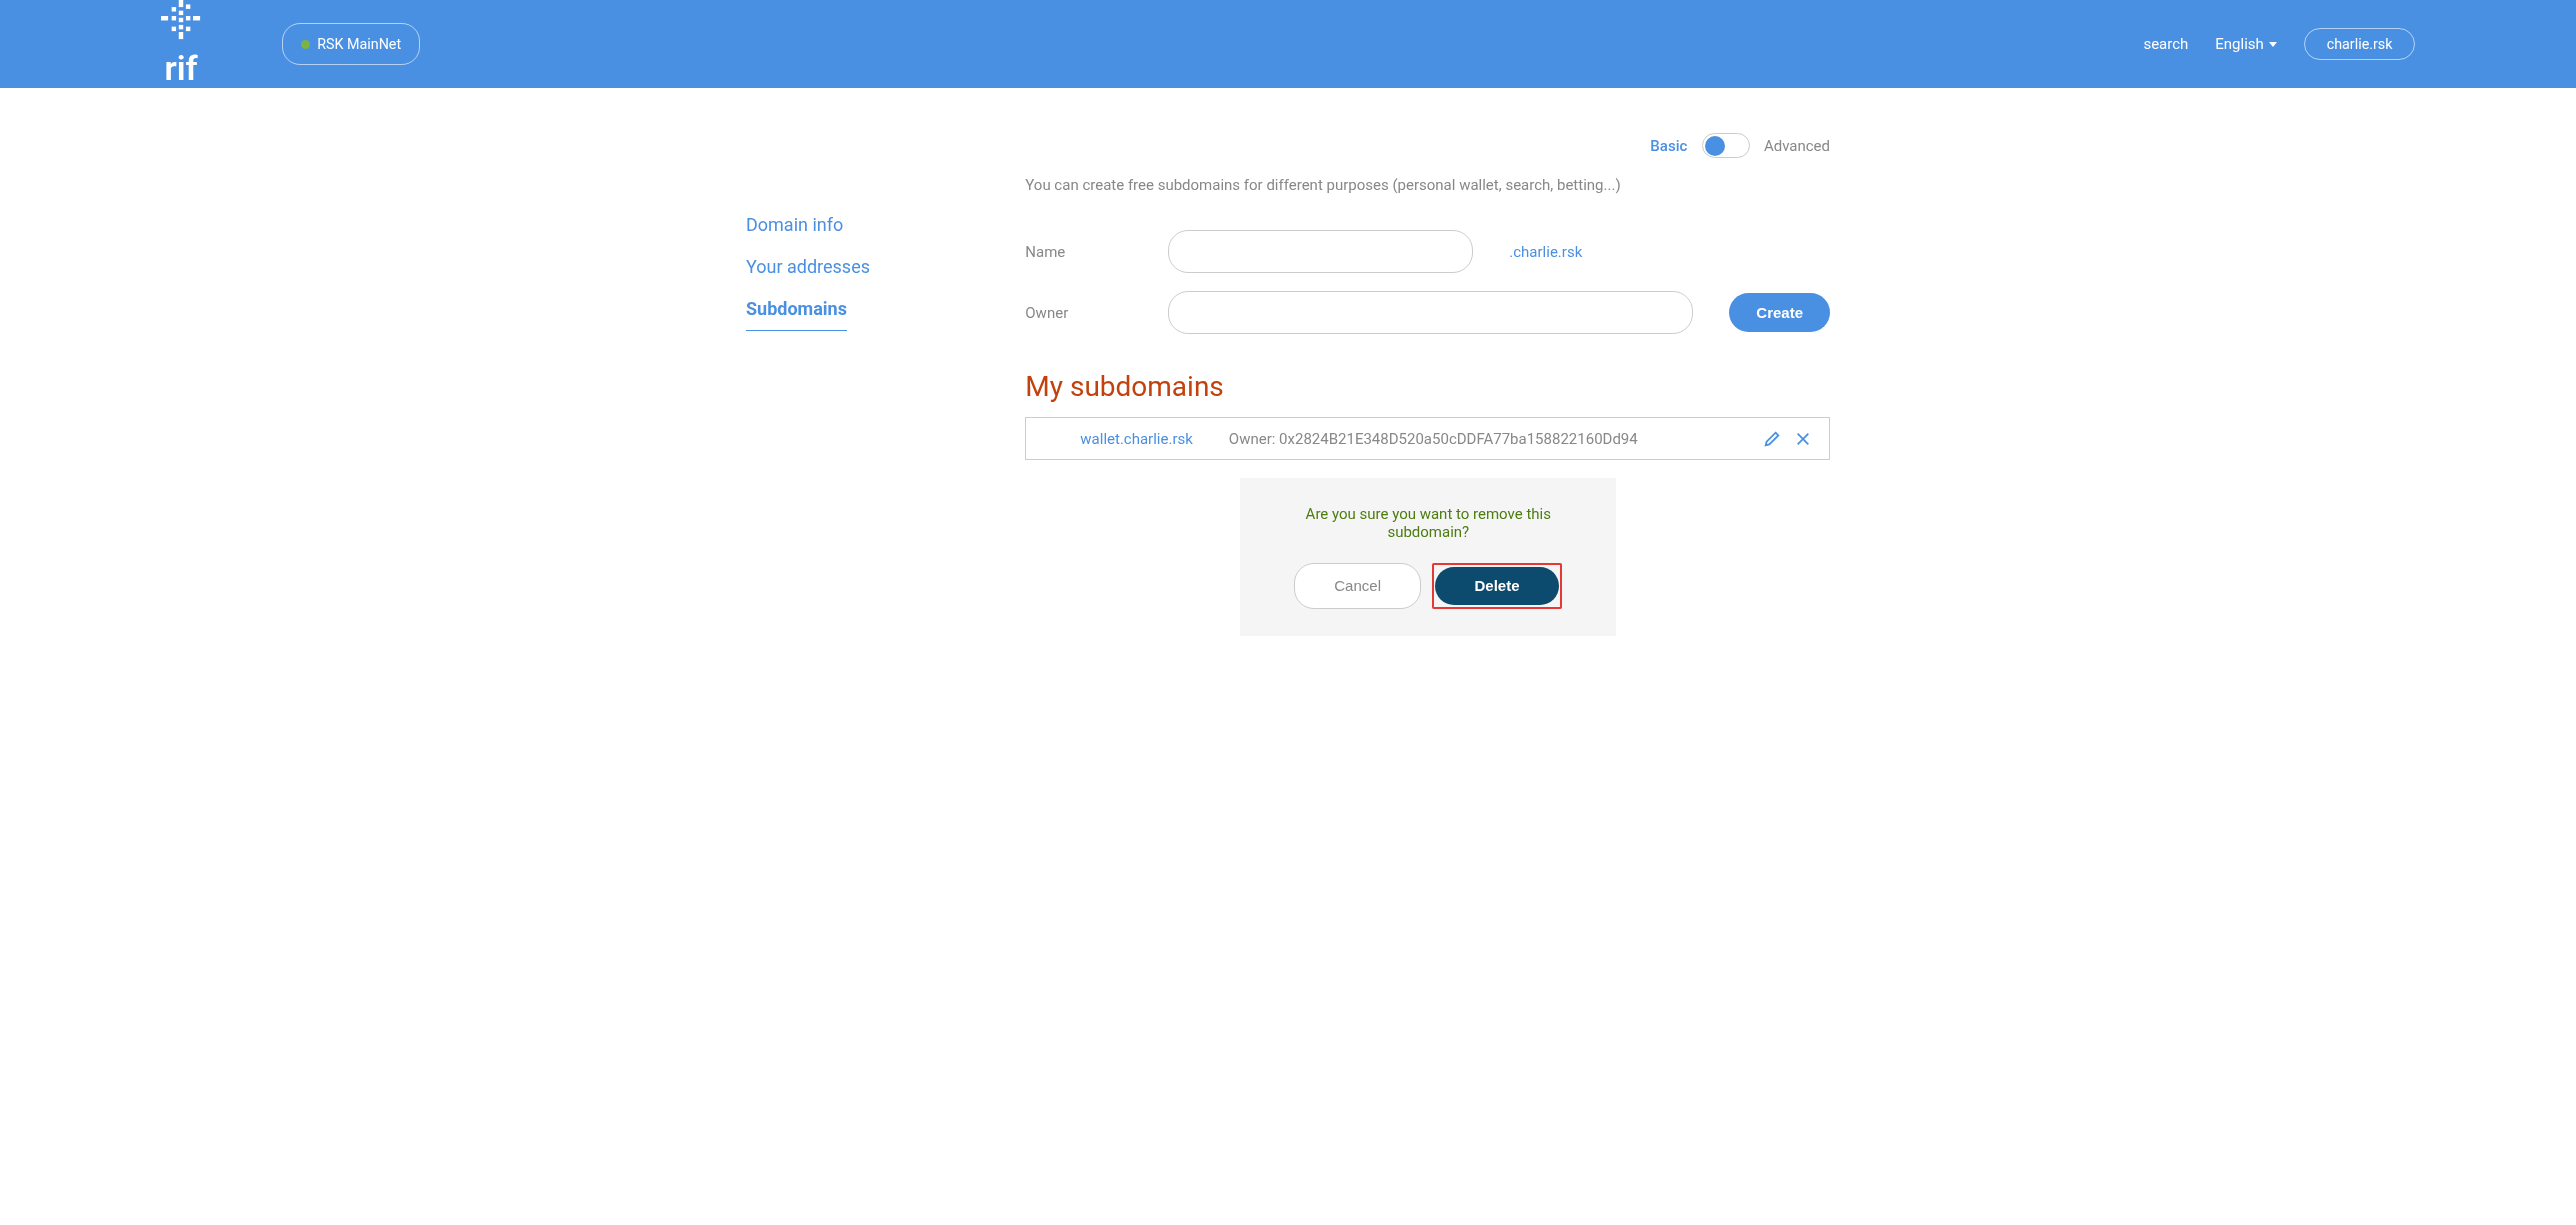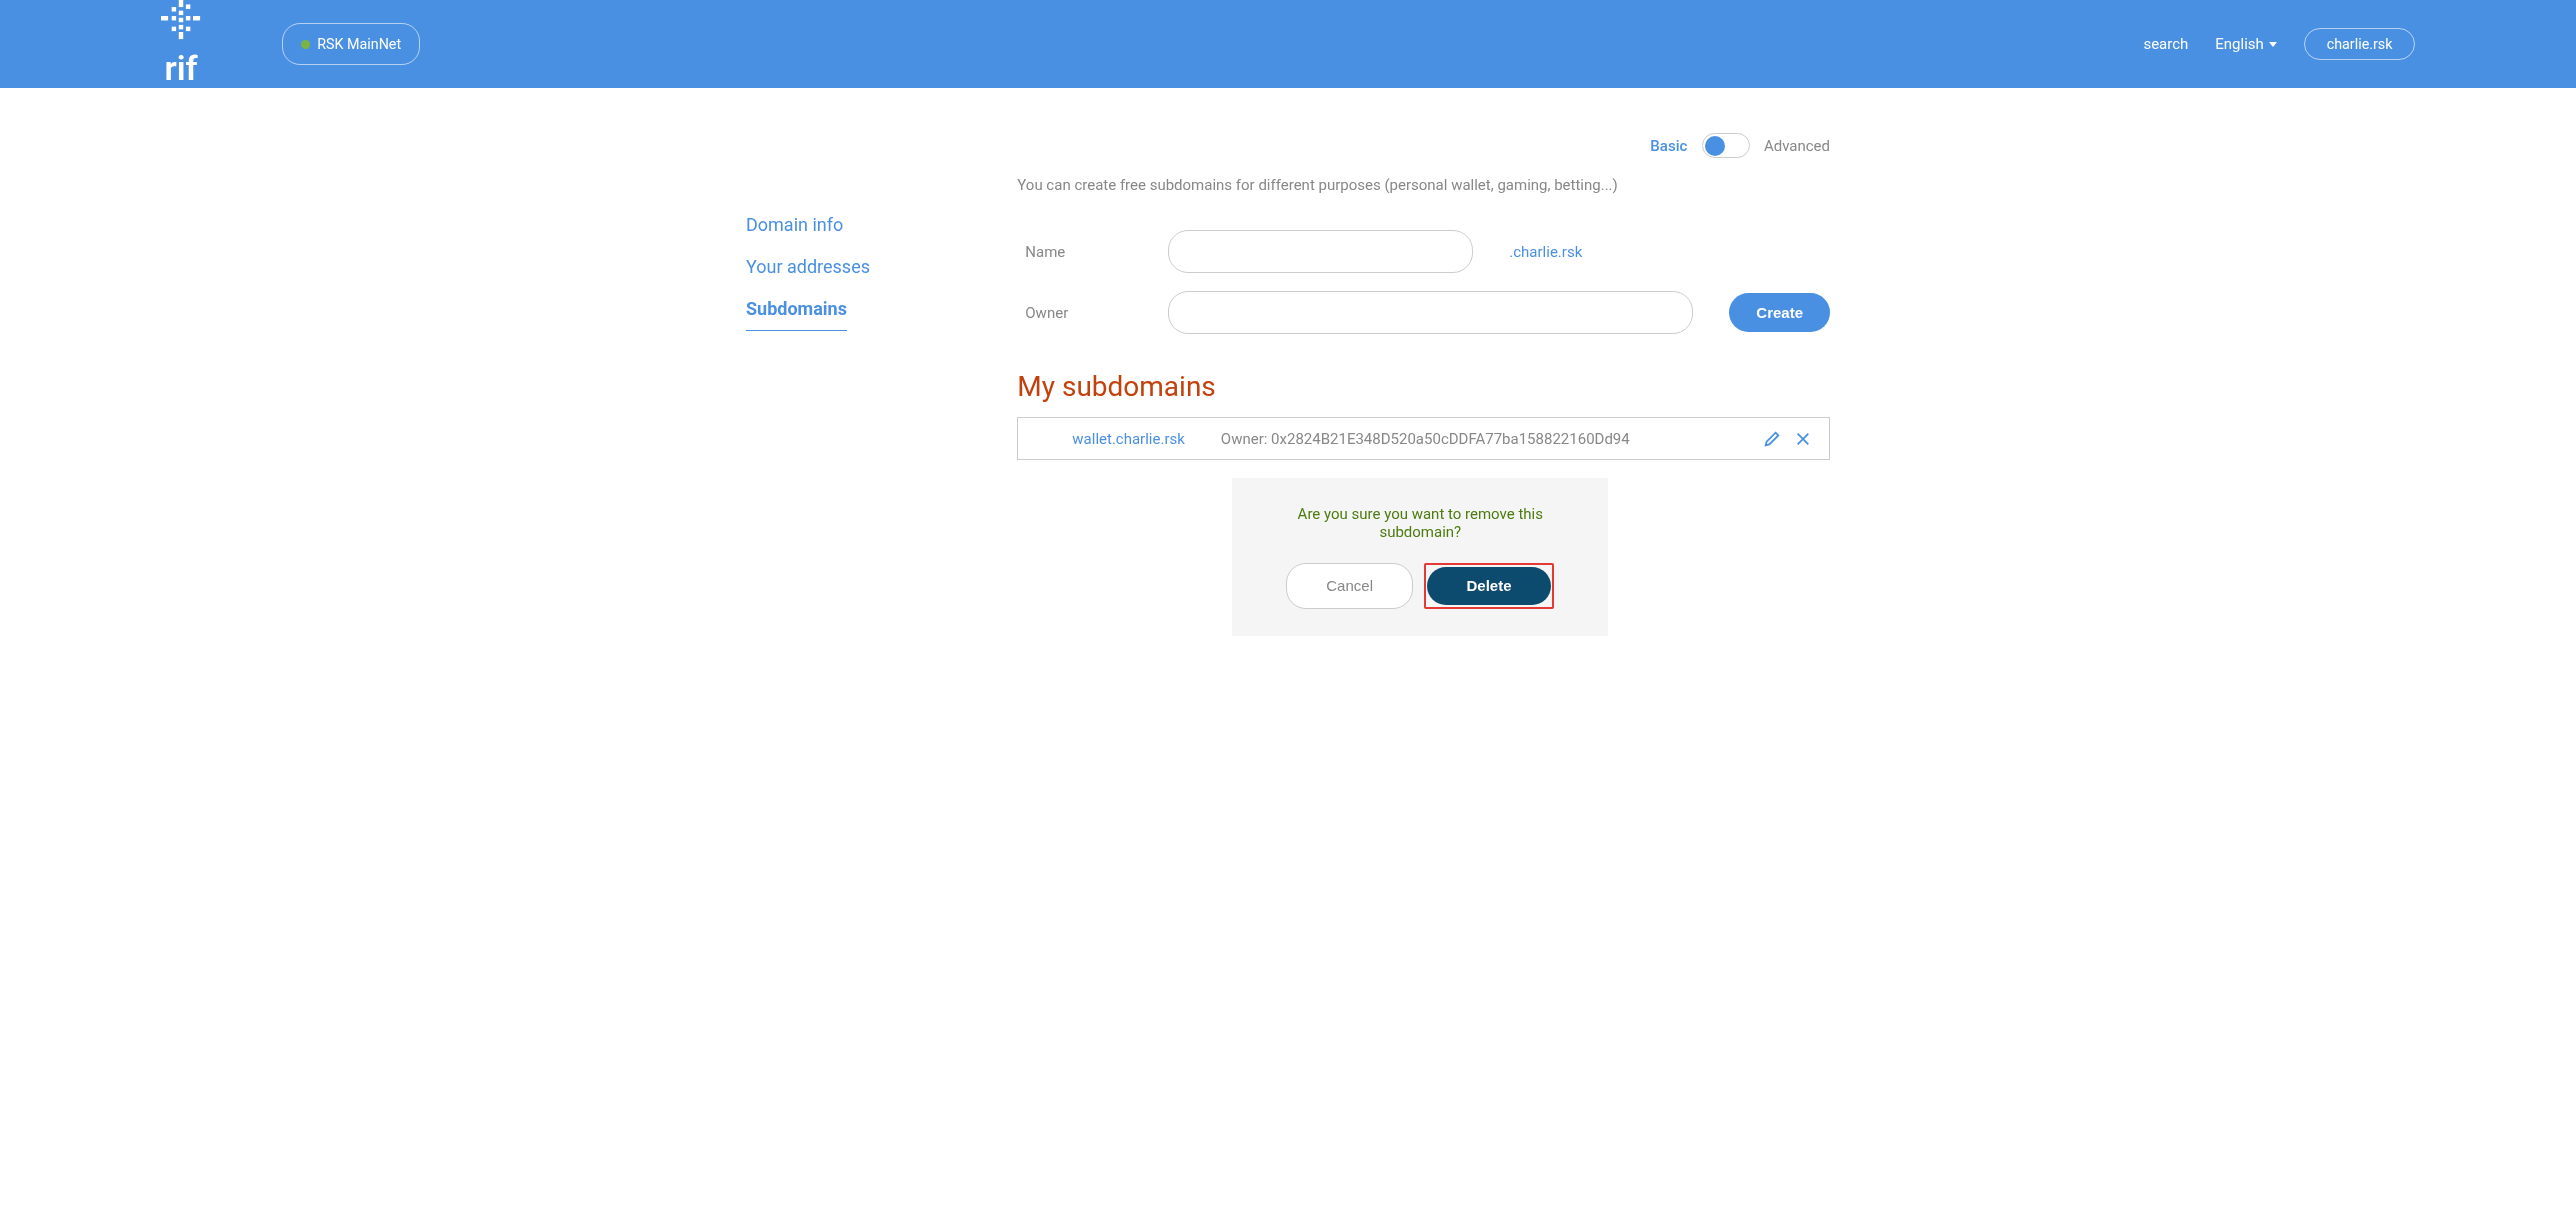--- a/index.html
+++ b/index.html
@@ -188,21 +188,20 @@
       display: flex;
       align-items: center;
       margin-bottom: 18px;
       gap: 18px;
     }
     
     .form-label {
       width: 125px;
       color: #888;
       font-size: 15px;
-      margin-left: 8px;
     }
     
     .form-input {
       border: 0.9px solid #ccc;
       border-radius: 20px;
       height: 43px;
       padding: 0 18px;
       font-size: 14.3px;
       outline: none;
     }
@@ -377,21 +376,21 @@
   </div>
 
   <div class="content-row">
     <div class="sidebar">
       <div class="sidebar-item">Domain info</div>
       <div class="sidebar-item">Your addresses</div>
       <div><div class="sidebar-item active">Subdomains</div></div>
     </div>
 
     <div class="main">
-      <p class="section-desc">You can create free subdomains for different purposes (personal wallet, gaming, betting...)</p>
+      <p class="section-desc">You can create free subdomains for different purposes (personal wallet, search, betting...)</p>
 
       <div class="form-row">
         <span class="form-label">Name</span>
         <input class="form-input name-input" type="text" style="">
         <span class="suffix-text">.charlie.rsk</span>
       </div>
 
       <div class="form-row">
         <span class="form-label">Owner</span>
         <input class="form-input owner-input" type="text" style="">

